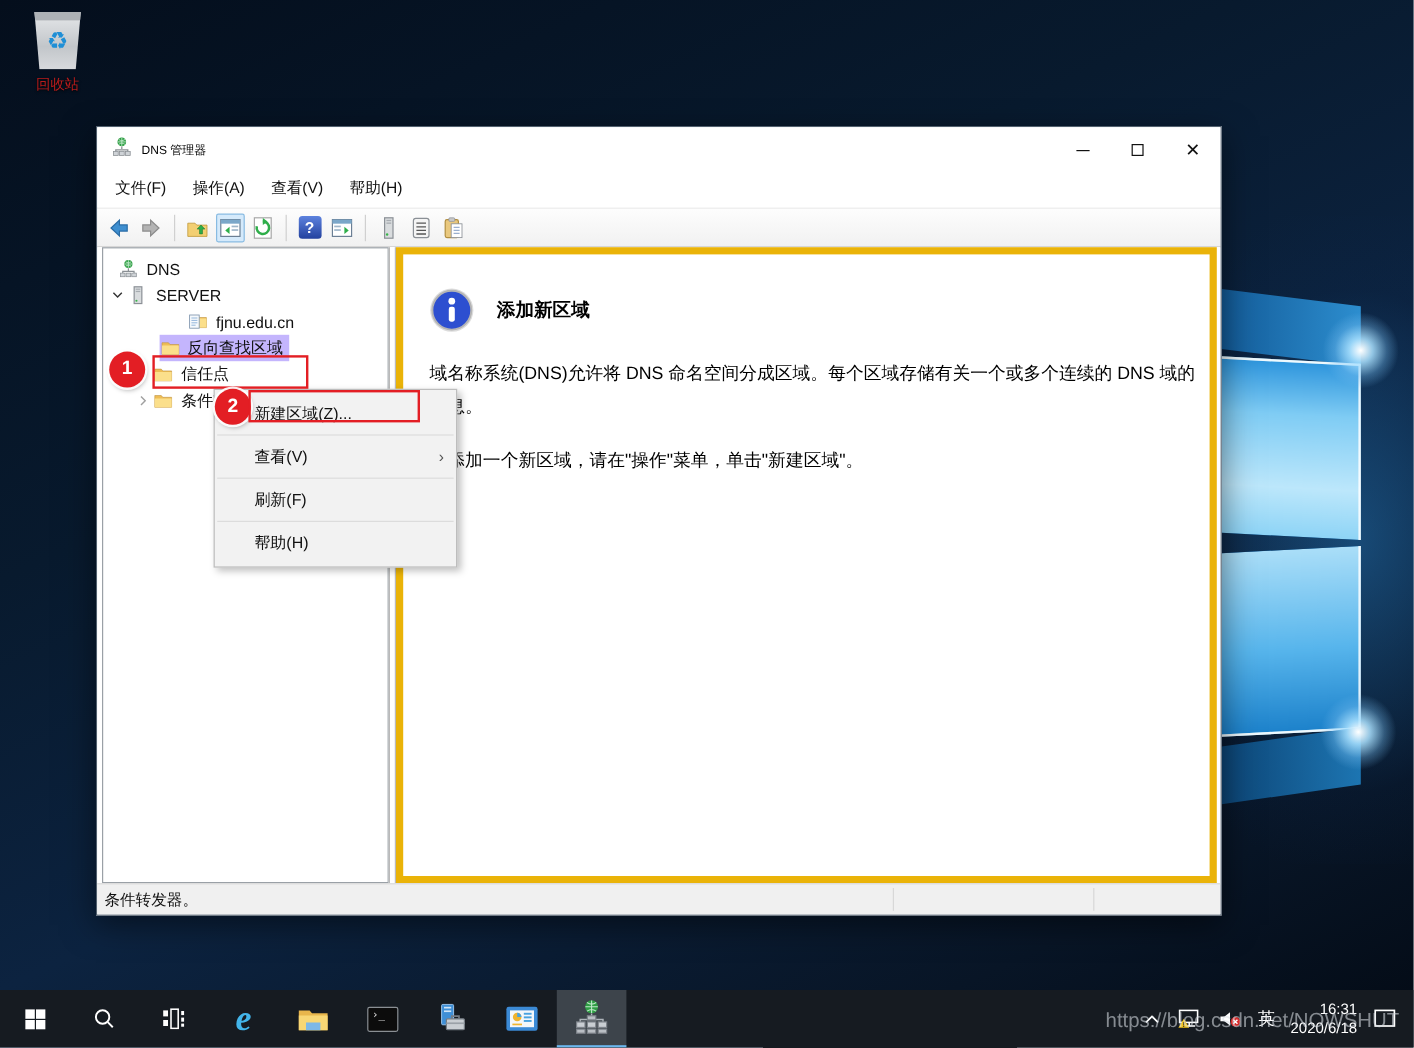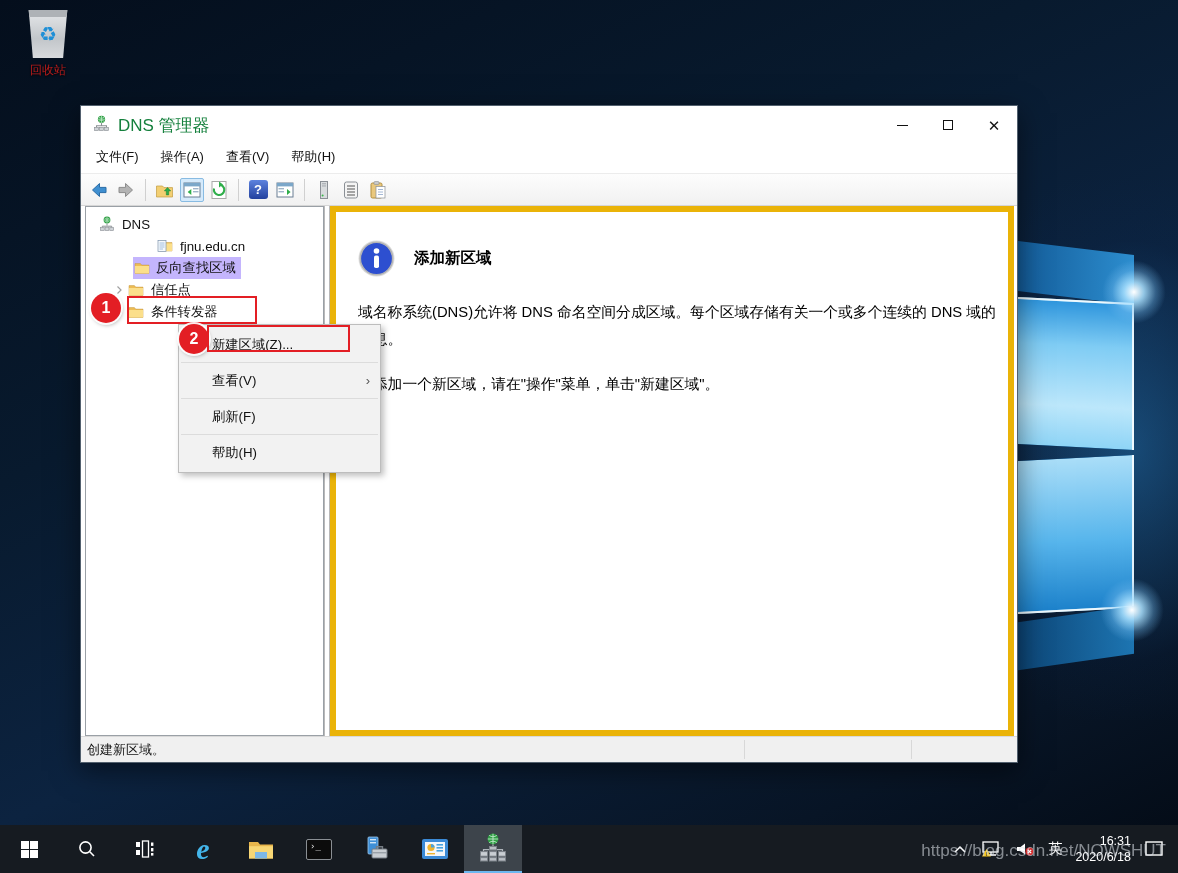--- a/index.html
+++ b/index.html
@@ -34,21 +34,21 @@
     background:linear-gradient(180deg,#e6e8ea,#c2c6ca 60%,#d8dadd); 
     clip-path:polygon(4% 0,96% 0,86% 100%,14% 100%); border-radius:2px; }
   .bin:before { content:""; position:absolute; left:0; top:0; width:100%; height:7px; background:#aeb2b6; }
   .bin .rec { position:absolute; left:0; right:0; top:12px; font-size:20px; color:#1f8fd6; }
   .recycle .rlabel { margin-top:4px; font-size:12px; color:#b91c1c; text-shadow:0 1px 2px #000; }
   
   .window { position:absolute; left:80px; top:105px; width:938px; height:658px; z-index:10;
     background:#fff; border:1px solid #52606e; box-shadow:0 8px 26px rgba(0,0,0,.5); }
   .titlebar { height:38px; background:#fff; display:flex; align-items:center; }
   .titlebar .appicon { margin-left:12px; }
-  .titlebar .ttext { margin-left:8px; font-size:17px; color:#15803d; }
+  .titlebar .ttext { margin-left:8px; font-size:10px; color:#000000; }
   .caption { margin-left:auto; display:flex; height:100%; }
   .cbtn { width:46px; height:100%; display:flex; align-items:center; justify-content:center; }
   .min-glyph { width:11px; height:1px; background:#111; display:block; }
   .max-glyph { width:10px; height:10px; border:1px solid #111; display:block; }
   .close-glyph { font-size:15px; line-height:1; color:#111; }
   .menubar { height:29px; display:flex; background:#fff; padding-left:4px; }
   .menubar .mitem { font-size:13px; padding:4px 11px; color:#111; }
   .toolbar { height:33px; background:linear-gradient(#fdfdfd,#f1f1f1); border-top:1px solid #ececec;
     border-bottom:1px solid #d6d6d6; display:flex; align-items:center; padding-left:6px; gap:3px; }
   .tsep { width:1px; height:22px; background:#d0d0d0; margin:0 4px; }
@@ -242,20 +242,35 @@
               <path d="M4.8 4h6.4M8 .8v6.4M5.6 2.1c1.6 1.2 3.2 1.2 4.8 0M5.6 5.9c1.6-1.2 3.2-1.2 4.8 0" stroke="#bfe9c9" stroke-width=".7" fill="none"></path>
               <path d="M8 7.6v2M3.3 11.6v-1.4h9.4v1.4" stroke="#8a8f94" fill="none"></path>
               <rect x="1.4" y="11.6" width="3.8" height="3" fill="#cfd3d7" stroke="#8a8f94" stroke-width=".6"></rect>
               <rect x="6.1" y="11.6" width="3.8" height="3" fill="#cfd3d7" stroke="#8a8f94" stroke-width=".6"></rect>
               <rect x="10.8" y="11.6" width="3.8" height="3" fill="#cfd3d7" stroke="#8a8f94" stroke-width=".6"></rect>
             </svg>
         </span>
         <span class="tlabel">DNS</span>
       </div>
       <div class="trow">
+        <span class="chev" style="margin-left:6px">
+          <svg width="12" height="12" viewBox="0 0 12 12">
+              <path d="M2.5 4 L6 7.5 L9.5 4" stroke="#333" fill="none" stroke-width="1.2"></path>
+            </svg></span>
+        <span class="ticon" style="margin-left:3px">
+          <svg width="16" height="16" viewBox="0 0 16 16">
+              <rect x="4.8" y="1" width="6.4" height="14" fill="#d9dcde" stroke="#8b9096"></rect>
+              <rect x="6.1" y="2.5" width="3.8" height="1" fill="#a7acb1"></rect>
+              <rect x="6.1" y="4.4" width="3.8" height="1" fill="#a7acb1"></rect>
+              <circle cx="6.7" cy="12.6" r=".9" fill="#39b54a"></circle>
+            </svg>
+          </span>
+        <span class="tlabel">SERVER</span>
+      </div>
+      <div class="trow">
         <span class="ticon" style="margin-left:71px">
           <svg width="16" height="14" viewBox="0 0 16 14">
               <path d="M3 2.2 h5 l1.2 1.4 H15 V12 H3 Z" fill="#eebd55" stroke="#c09440" stroke-width=".5"></path>
               <path d="M3 4.4 H15 V12 H3 Z" fill="#fbdf8b"></path>
               <rect x="1" y="1.5" width="8" height="11" fill="#f6f9fc" stroke="#7d93ad" stroke-width=".7"></rect>
               <path d="M2.5 4h5M2.5 6h5M2.5 8h5M2.5 10h3.5" stroke="#8fb3d9" stroke-width=".8"></path>
             </svg>
           </span>
         <span class="tlabel">fjnu.edu.cn</span>
       </div>
@@ -309,21 +324,21 @@
             </svg>
         </span>
         <h1>添加新区域</h1>
       </div>
       <p class="para p1">域名称系统(DNS)允许将 DNS 命名空间分成区域。每个区域存储有关一个或多个连续的 DNS 域的信息。</p>
       <p class="para p2">要添加一个新区域，请在"操作"菜单，单击"新建区域"。</p>
     </div>
   </div>
 
   <div class="statusbar">
-    <span>创建新区域。</span>
+    <span>条件转发器。</span>
     <span class="ssep ssep1"></span>
     <span class="ssep ssep2"></span>
   </div>
 </div>
 
 <div class="ctxmenu">
   <div class="ctxitem">新建区域(Z)...</div>
   <div class="ctxsep"></div>
   <div class="ctxitem">
     <span>查看(V)</span>

